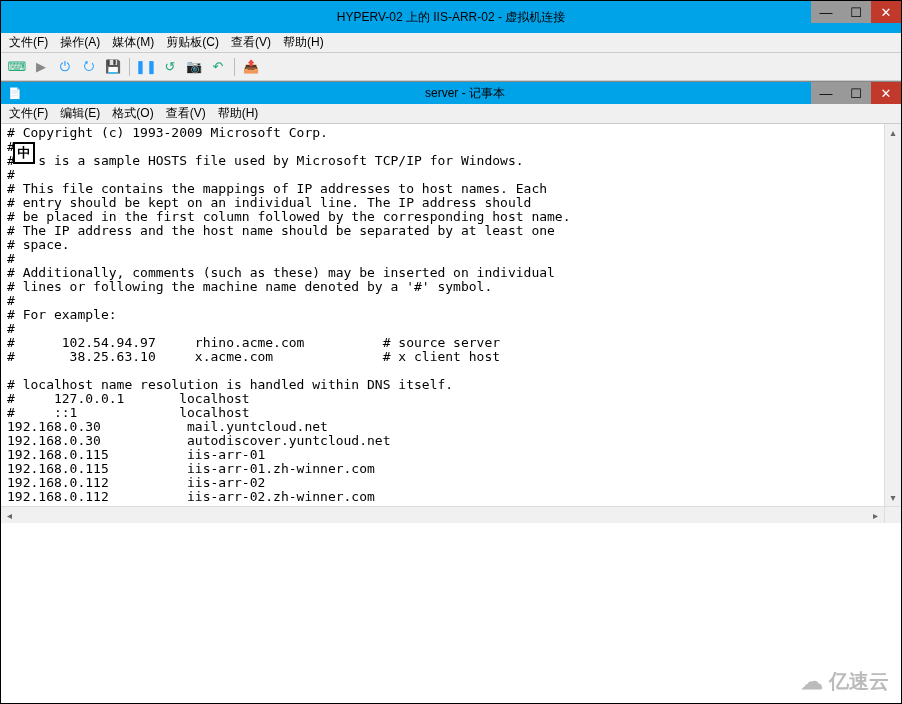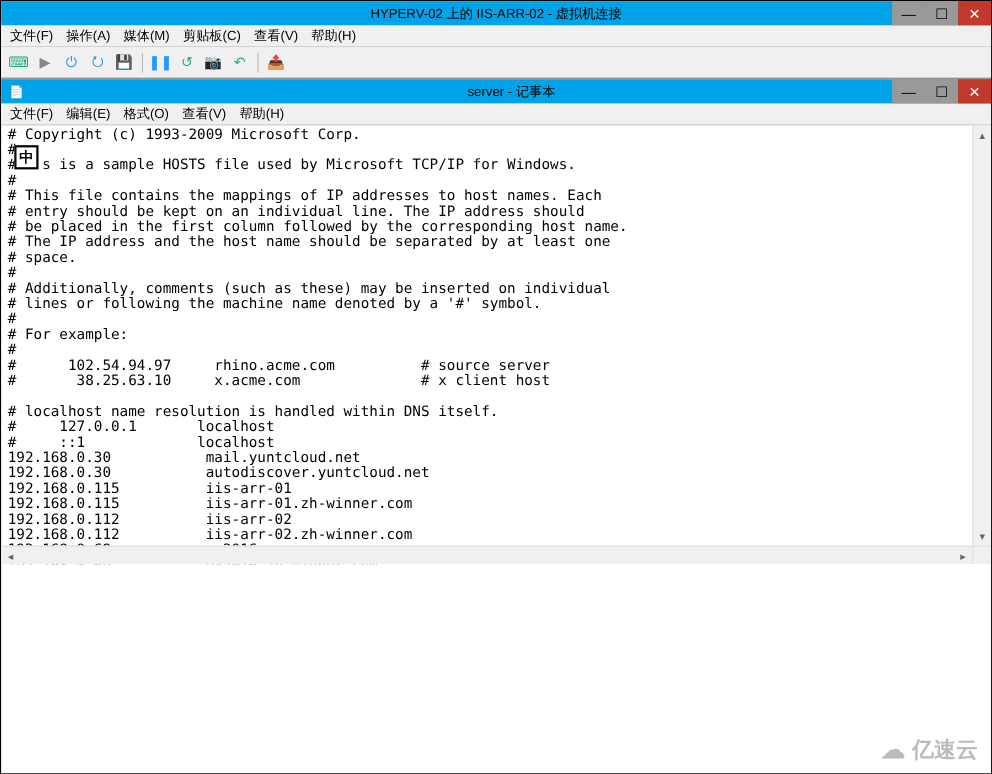--- a/index.html
+++ b/index.html
@@ -9,21 +9,21 @@
       background: #fff;
       width: 902px;
       height: 704px;
       overflow: hidden;
       position: relative;
       border: 1px solid #000;
     }
     
     .outer-titlebar {
       background: #00a2e8;
-      height: 22px;
+      height: 32px;
       display: flex;
       align-items: center;
       color: #000;
       position: relative;
     }
     .outer-title { flex: 1; text-align: center; font-size: 12px; }
     .win-controls { display: flex; position: absolute; right: 0; top: 0; height: 22px; }
     .win-btn {
       width: 30px;
       height: 22px;

